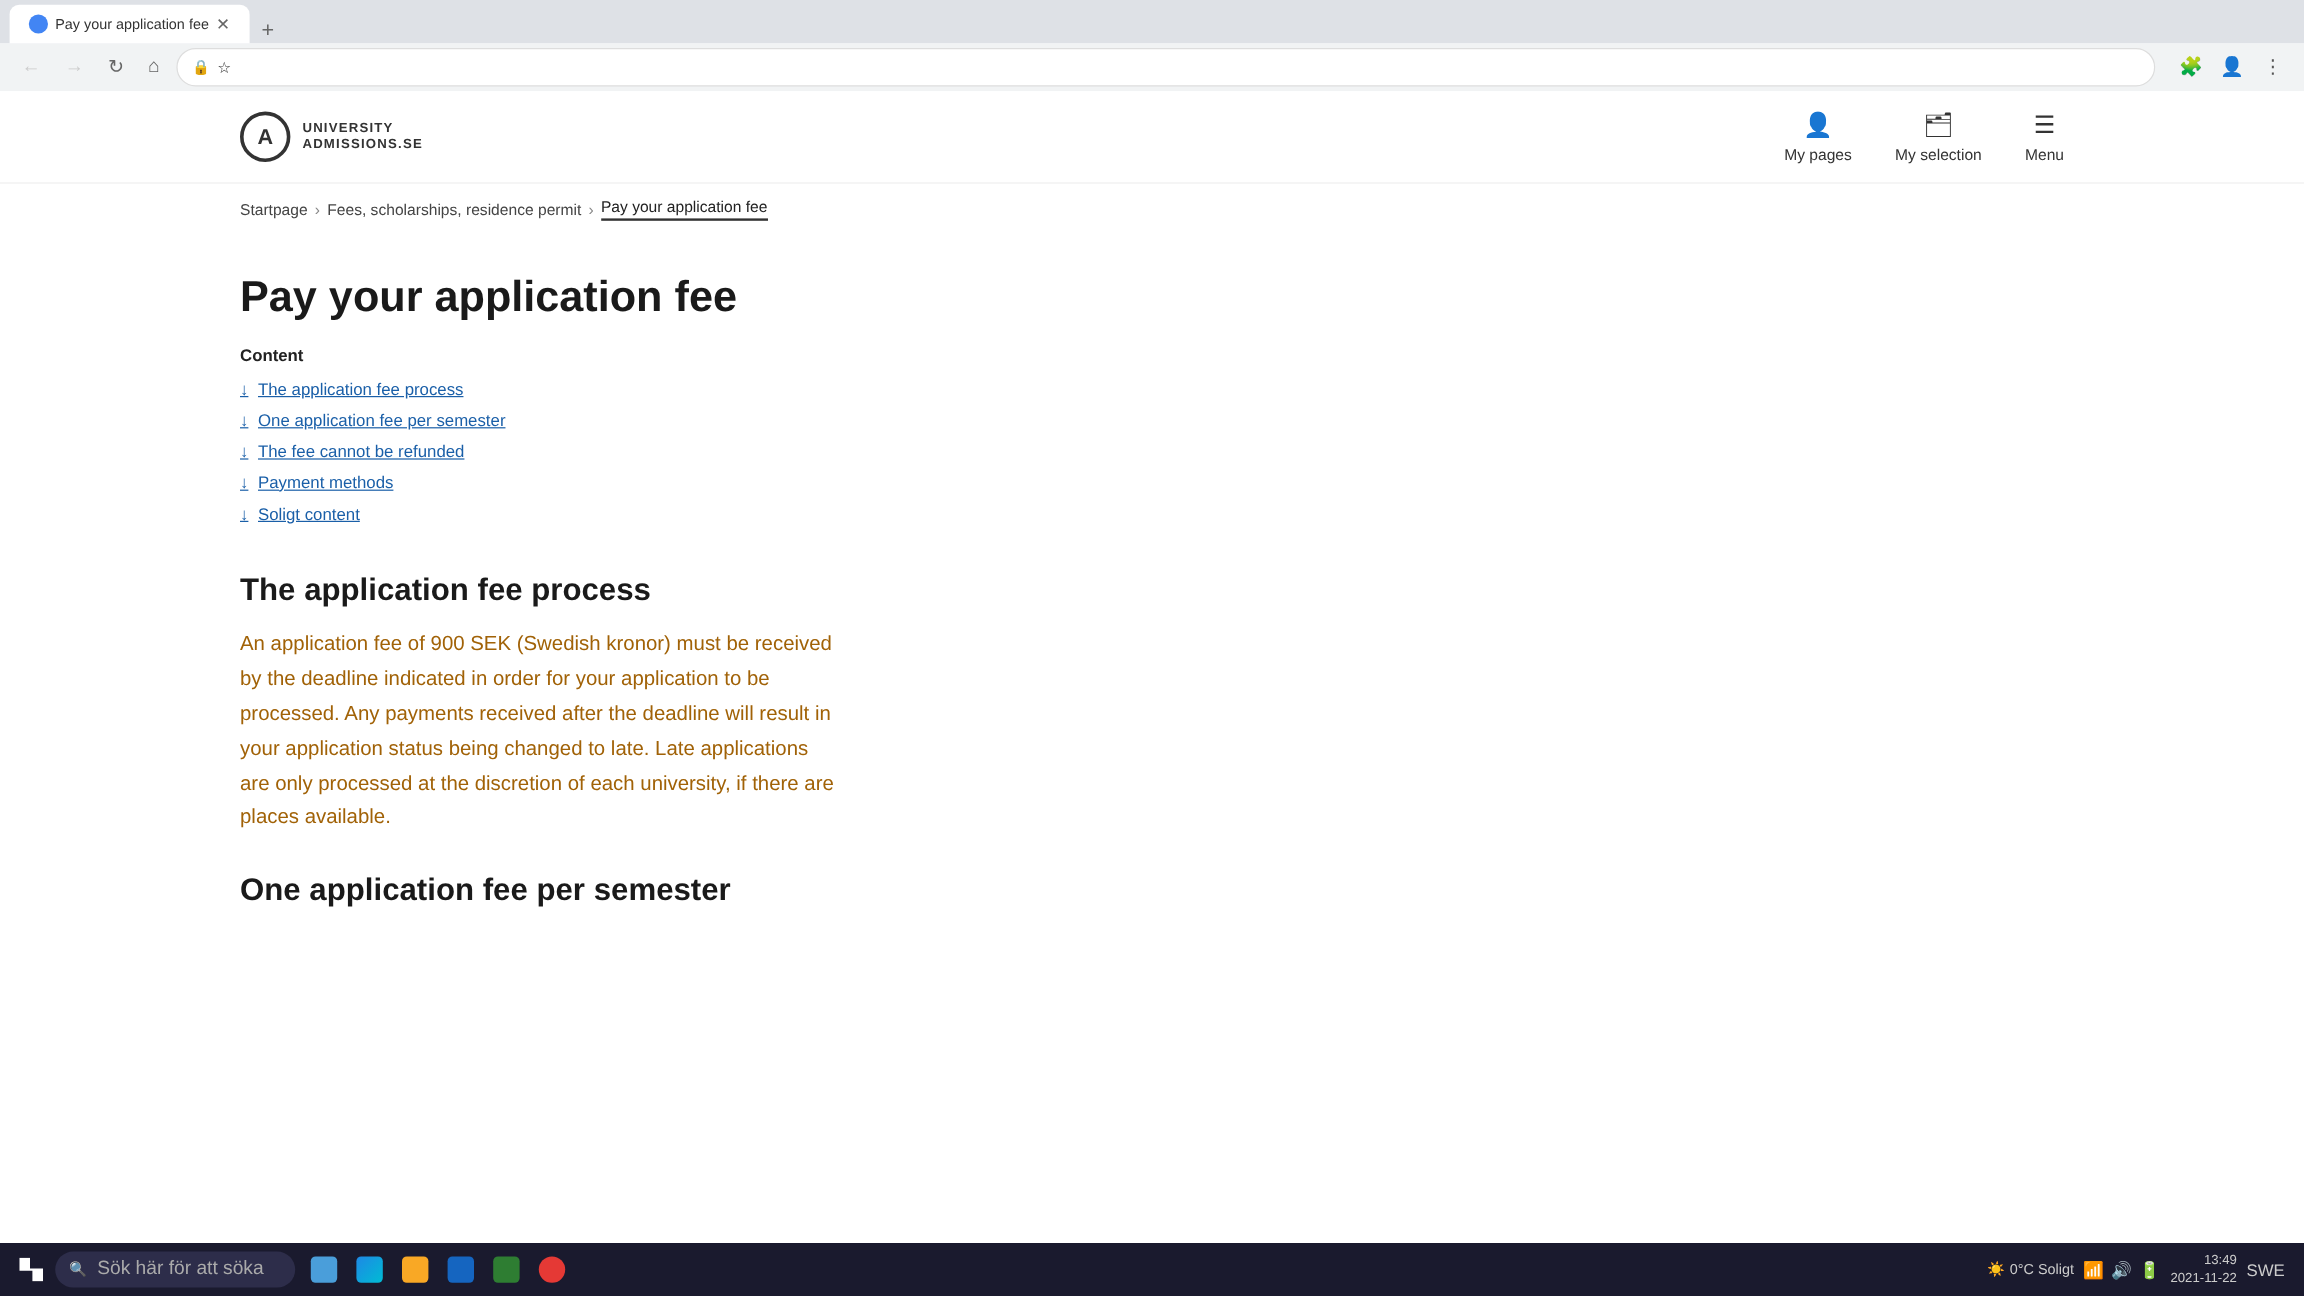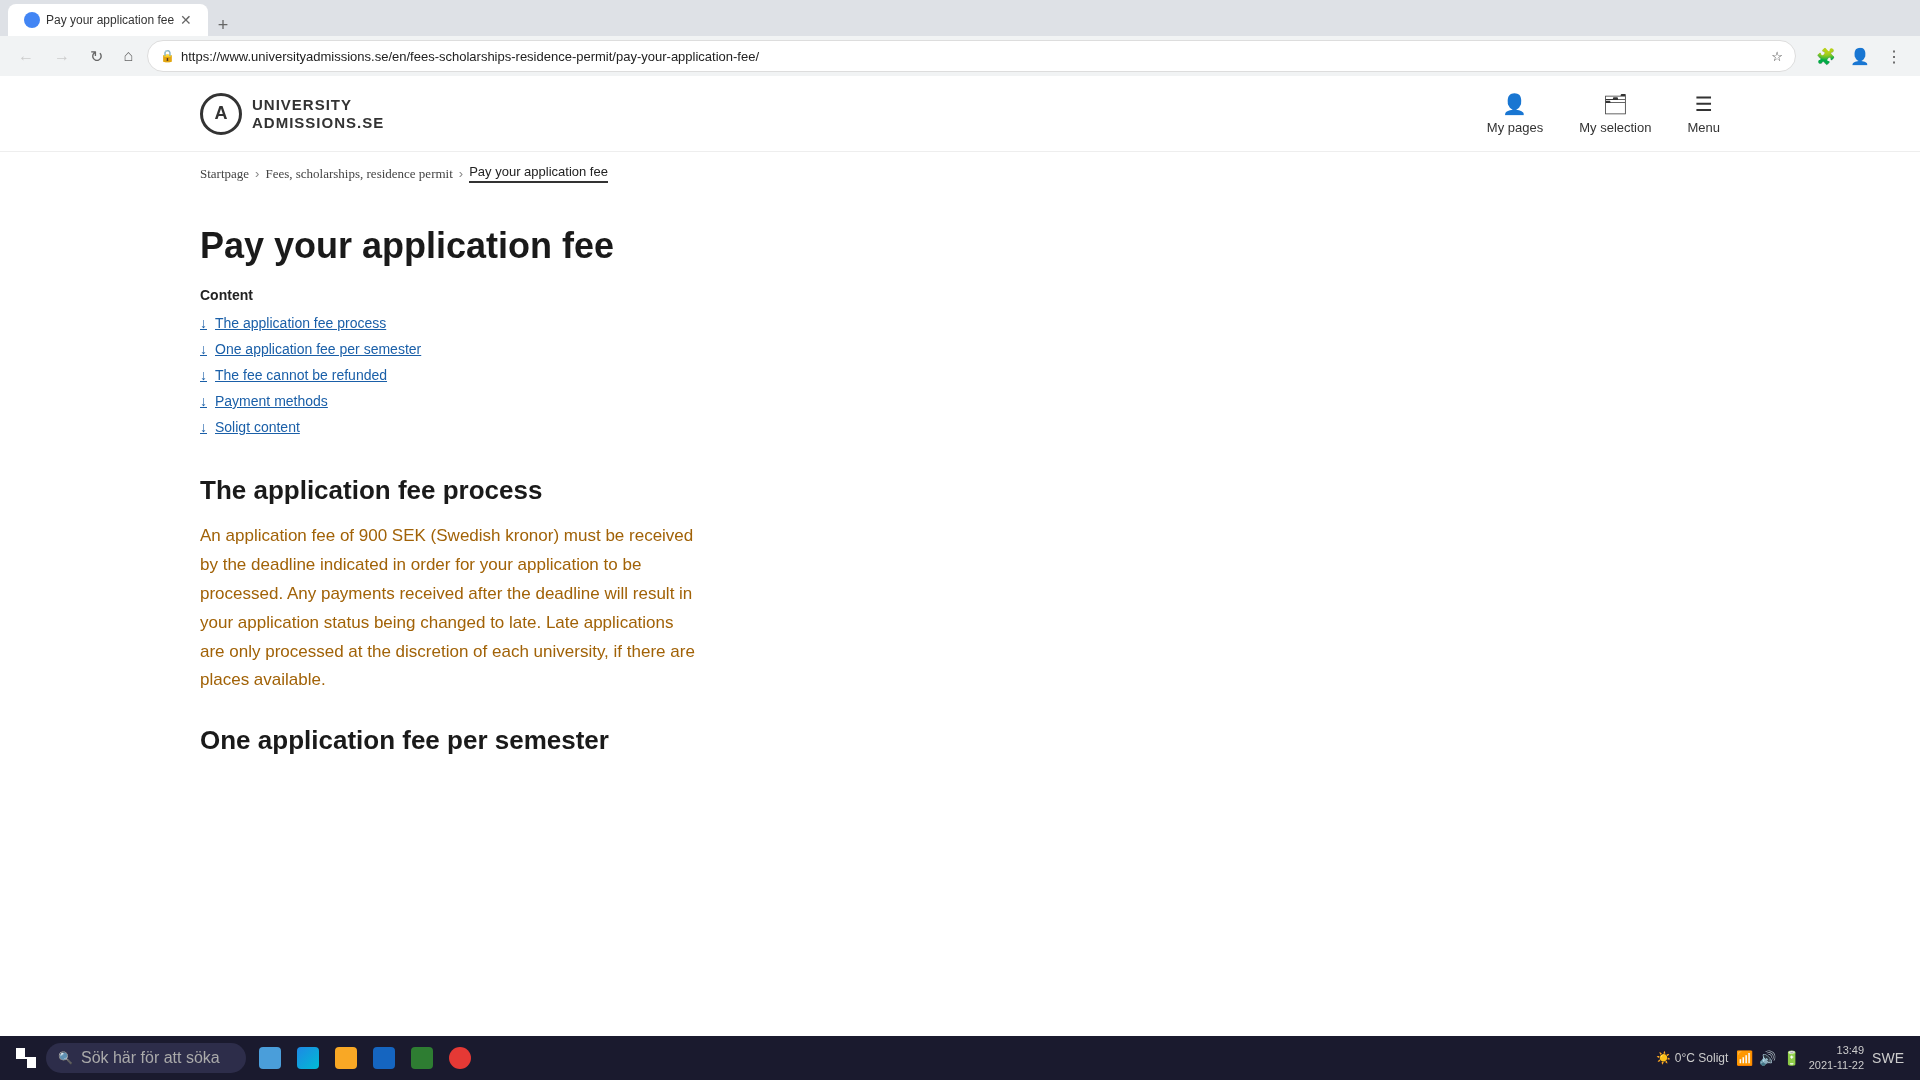--- a/index.html
+++ b/index.html
@@ -140,21 +140,21 @@
       color: #333;
     }
     .logo-text {
       font-size: 13px;
       font-weight: bold;
       color: #333;
       line-height: 1.2;
     }
     .logo-text span {
       display: block;
-      font-size: 15px;
+      font-size: 11px;
       letter-spacing: 1px;
     }
     .header-nav {
       display: flex;
       align-items: center;
       gap: 36px;
     }
     .nav-item {
       display: flex;
       flex-direction: column;
@@ -174,21 +174,20 @@
       align-items: center;
       gap: 6px;
       padding: 12px 200px;
       font-size: 13px;
       color: #555;
     }
     .breadcrumb-link {
       color: #444;
       text-decoration: none;
       cursor: pointer;
-      font-family: Liberation Serif, serif;
     }
     .breadcrumb-current {
       color: #222;
       font-weight: 500;
       border-bottom: 2px solid #333;
       padding-bottom: 2px;
     }
     .breadcrumb-sep { color: #888; }
 
     
@@ -350,21 +349,20 @@
     <span class="new-tab-btn">+</span>
   </div>
 
   <div class="address-bar-row">
     <span class="nav-btn disabled">←</span>
     <span class="nav-btn disabled">→</span>
     <span class="nav-btn">↻</span>
     <span class="nav-btn">⌂</span>
     <div class="address-bar">
       <span class="address-bar-icon">🔒</span>
-      <span class="address-text">https://www.universityadmissions.se/en/fees-scholarships-residence-permit/pay-your-application-fee/</span>
       <span>☆</span>
     </div>
     <div class="browser-actions">
       <div class="browser-action-btn">🧩</div>
       <div class="browser-action-btn">👤</div>
       <div class="browser-action-btn">⋮</div>
     </div>
   </div>
 </div>
 

